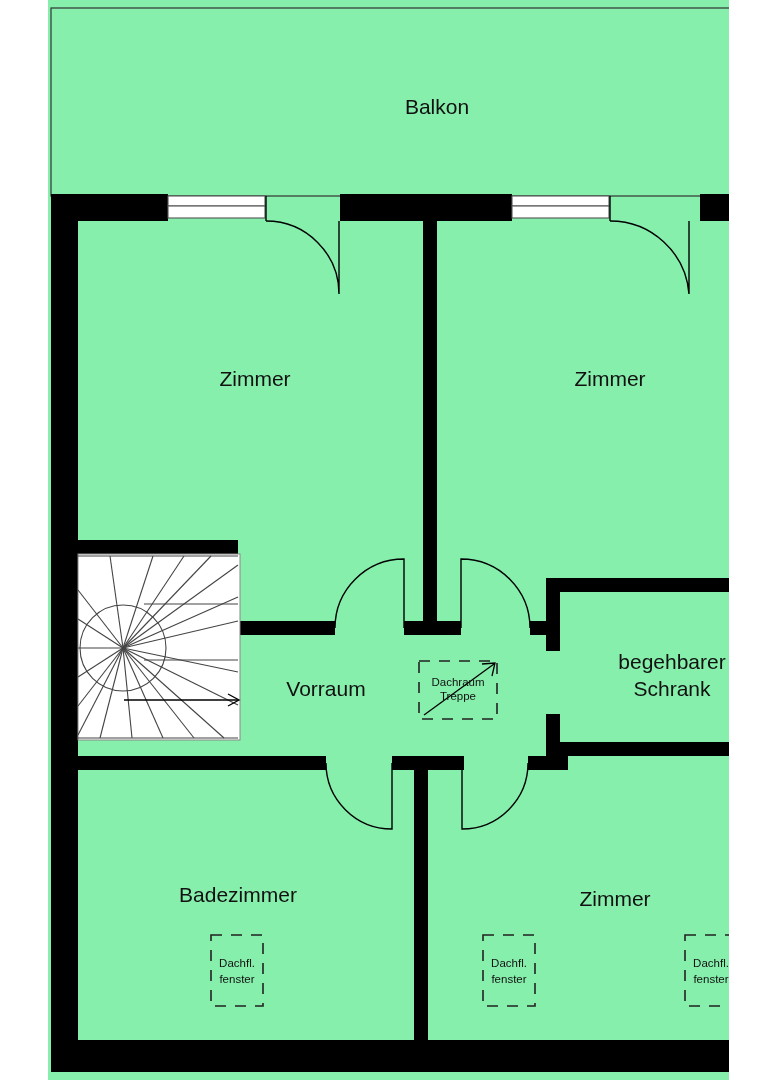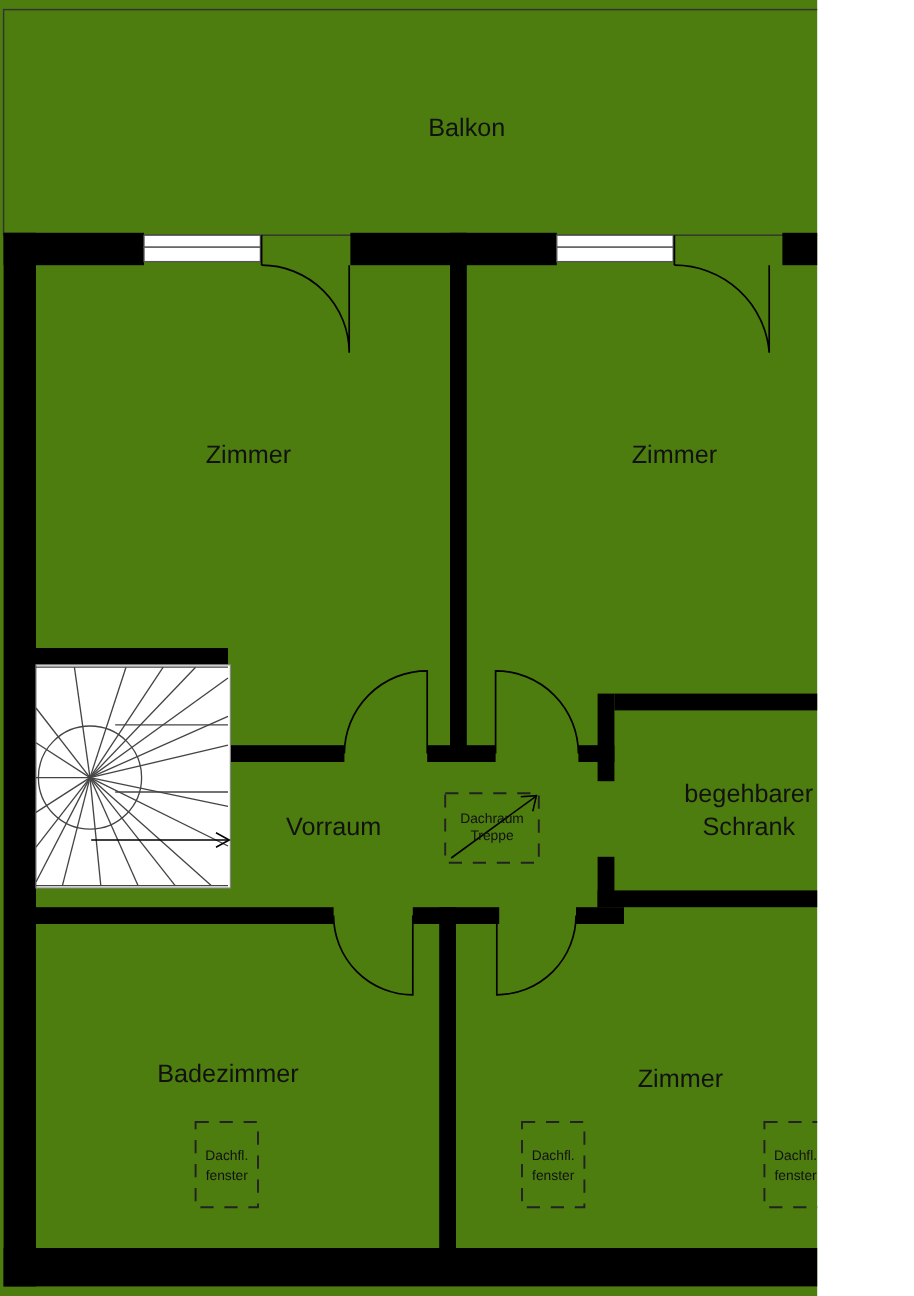--- a/index.html
+++ b/index.html
@@ -7,22 +7,23 @@
     padding: 0;
     background: #ffffff;
   }
   body {
     font-family: "Liberation Sans", sans-serif;
   }
   #floorplan-root {
     position: relative;
     width: 681px;
     height: 1080px;
-    background: #4d7c0f;
+    background: #86efac;
     overflow: hidden;
+    margin-left: 48px;
   }
   #floorplan-svg {
     display: block;
     width: 762px;
     height: 1080px;
   }
   .room-label {
     font-family: "Liberation Sans", sans-serif;
     font-size: 21px;
     fill: #111111;

